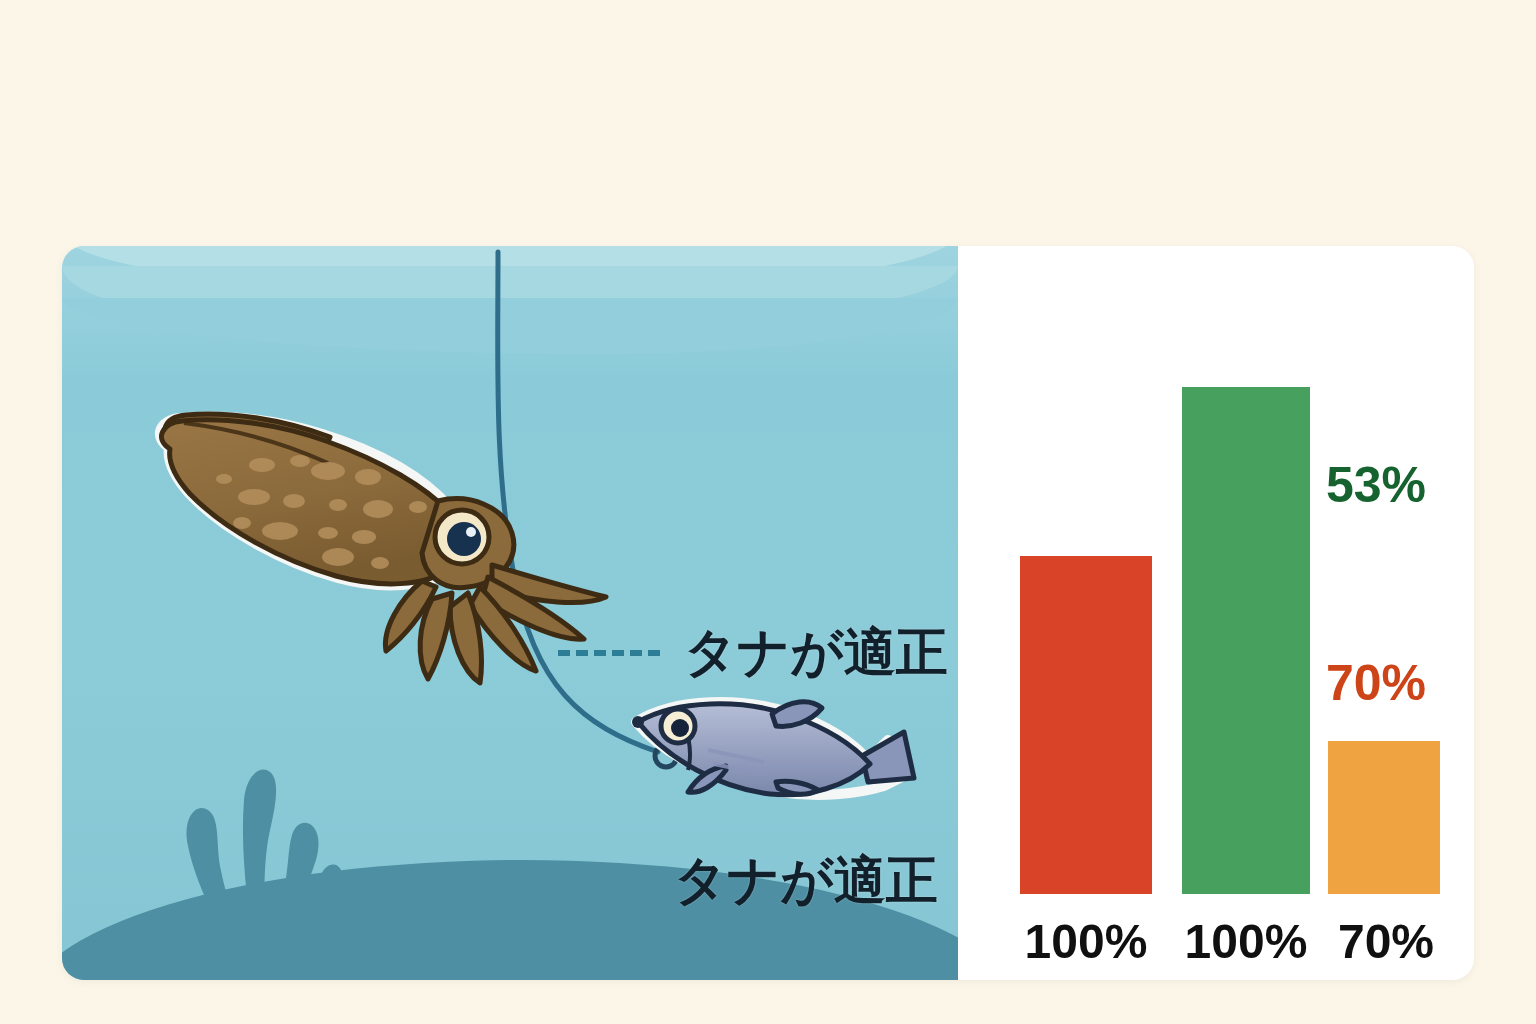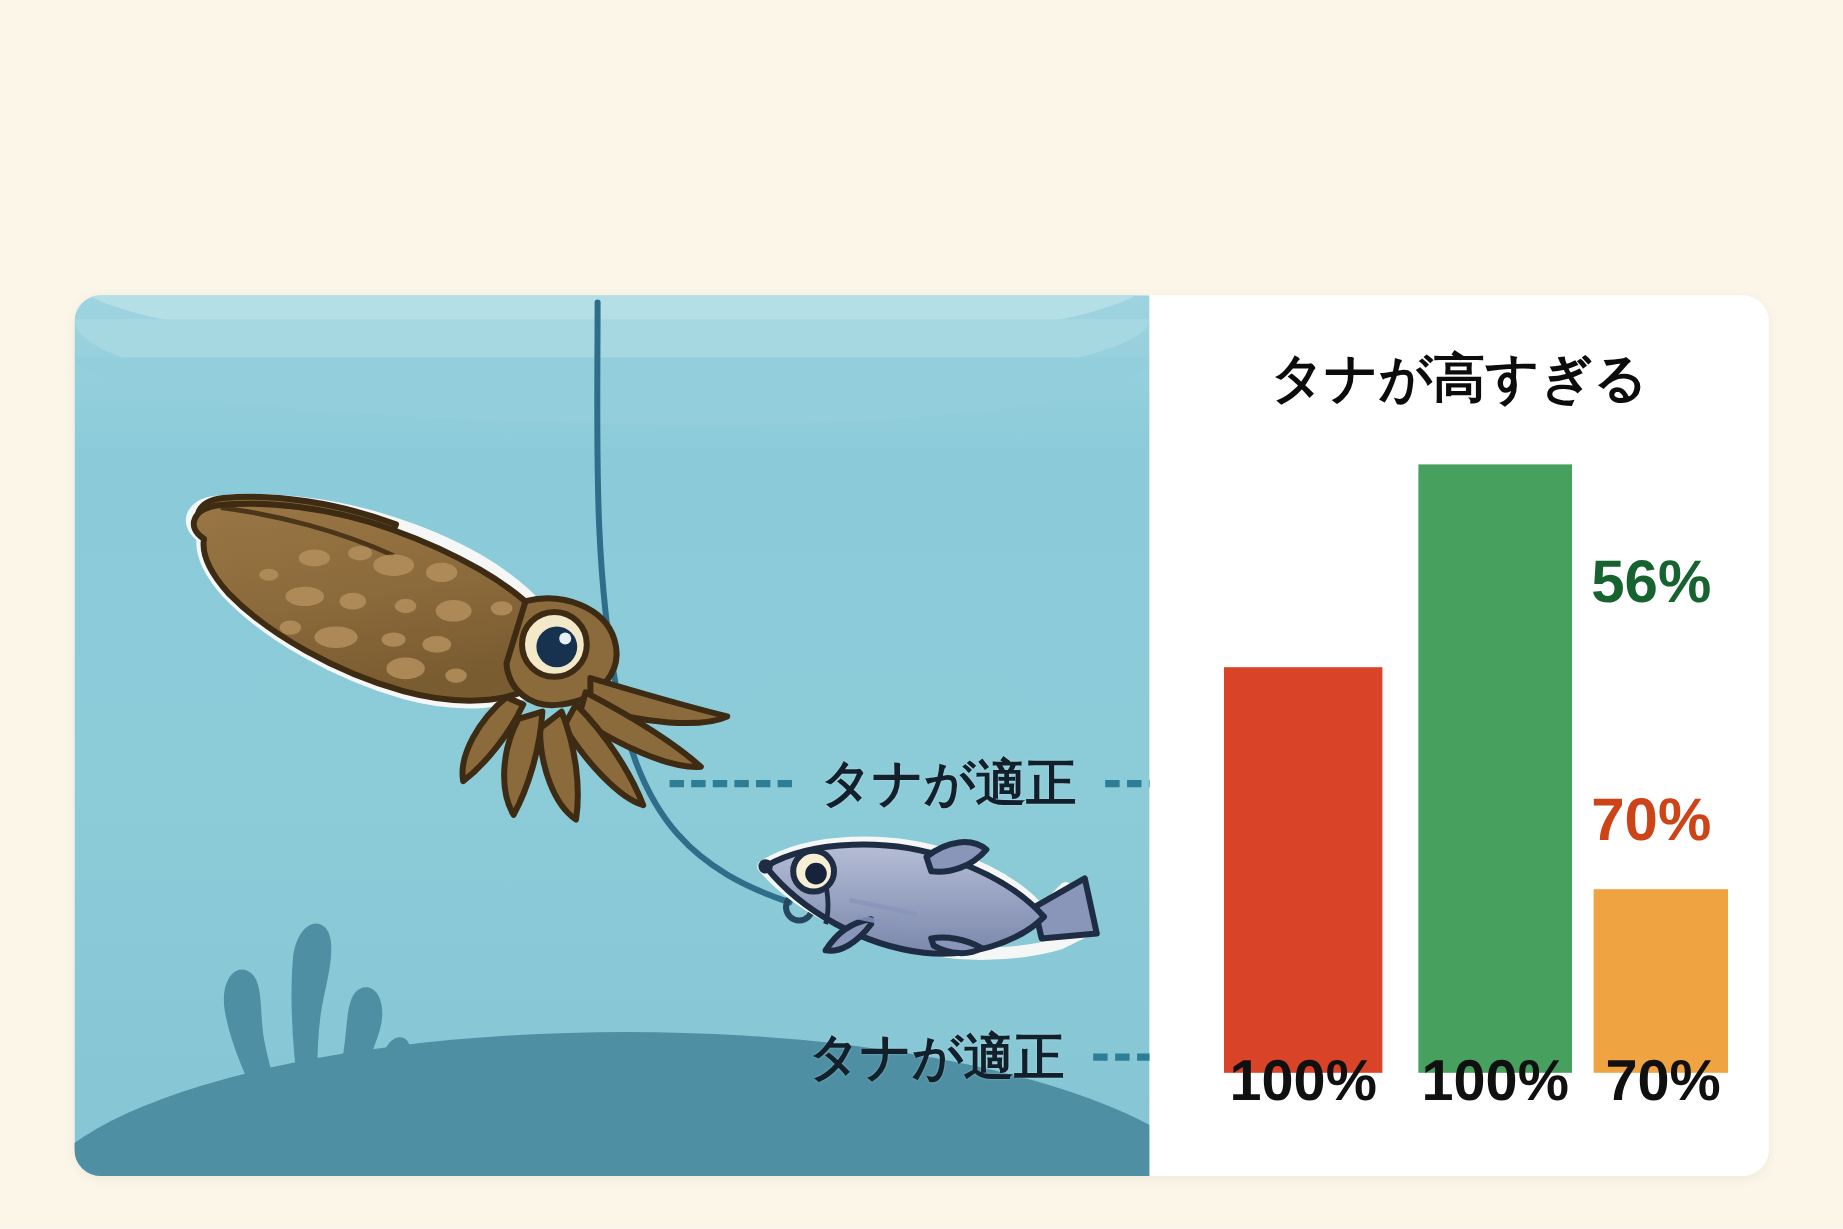--- a/index.html
+++ b/index.html
@@ -101,21 +101,21 @@
   #baitfish-illustration { position: absolute; left: 560px; top: 432px; width: 300px; height: 140px; }
 
   
   .depth-label-row {
     position: absolute;
     display: flex;
     align-items: center;
     height: 58px;
   }
   .depth-label-text {
-    font-size: 42px;
+    font-size: 52px;
     font-weight: bold;
     color: #11202B;
     white-space: nowrap;
     text-shadow: 0 0 2px rgba(255,255,255,0.35);
   }
   .dash-line {
     height: 0;
     border-top: 6px dashed #2E7D96;
     flex: none;
   }
@@ -162,21 +162,21 @@
     flex-direction: column;
     justify-content: flex-end;
     align-items: stretch;
     height: 100%;
   }
 
   .bar-rect { width: 100%; }
 
   .bar-axis-label {
     position: absolute;
-    top: 508px;
+    top: 548px;
     font-size: 48px;
     font-weight: bold;
     color: #101010;
     text-align: center;
     white-space: nowrap;
   }
 
   .bar-value-callout {
     position: absolute;
     font-size: 50px;
@@ -313,39 +313,38 @@
     <span class="dash-line right"></span>
   </div>
 
   <div class="depth-label-row" id="depth-row-2">
     <span class="depth-label-text">タナが適正</span>
     <span class="dash-line right"></span>
   </div>
 
   <div id="chart-panel">
 
-    <div id="chart-title">タナが高すぎる</div>
 
     <div id="chart-plot">
 
       <div class="bar-column" style="left:14px; width:132px;">
         <div class="bar-rect" style="height:64%; background:#D94429;"></div>
       </div>
       <div class="bar-axis-label" style="left:0px; width:160px;">100%</div>
 
       <div class="bar-column" style="left:176px; width:128px;">
         <div class="bar-rect" style="height:96%; background:#47A05E;"></div>
       </div>
       <div class="bar-axis-label" style="left:162px; width:156px;">100%</div>
 
       <div class="bar-column" style="left:322px; width:112px;">
         <div class="bar-rect" style="height:29%; background:#EFA341;"></div>
       </div>
       <div class="bar-axis-label" style="left:318px; width:124px;">70%</div>
 
-      <div class="bar-value-callout" style="left:320px; top:90px; color:#16632F;">56%</div>
+      <div class="bar-value-callout" style="left:320px; top:90px; color:#16632F;">53%</div>
 
       <div class="bar-value-callout" style="left:320px; top:288px; color:#CC4418;">70%</div>
 
     </div>
   </div>
 
 </div>
 
 </body></html>

